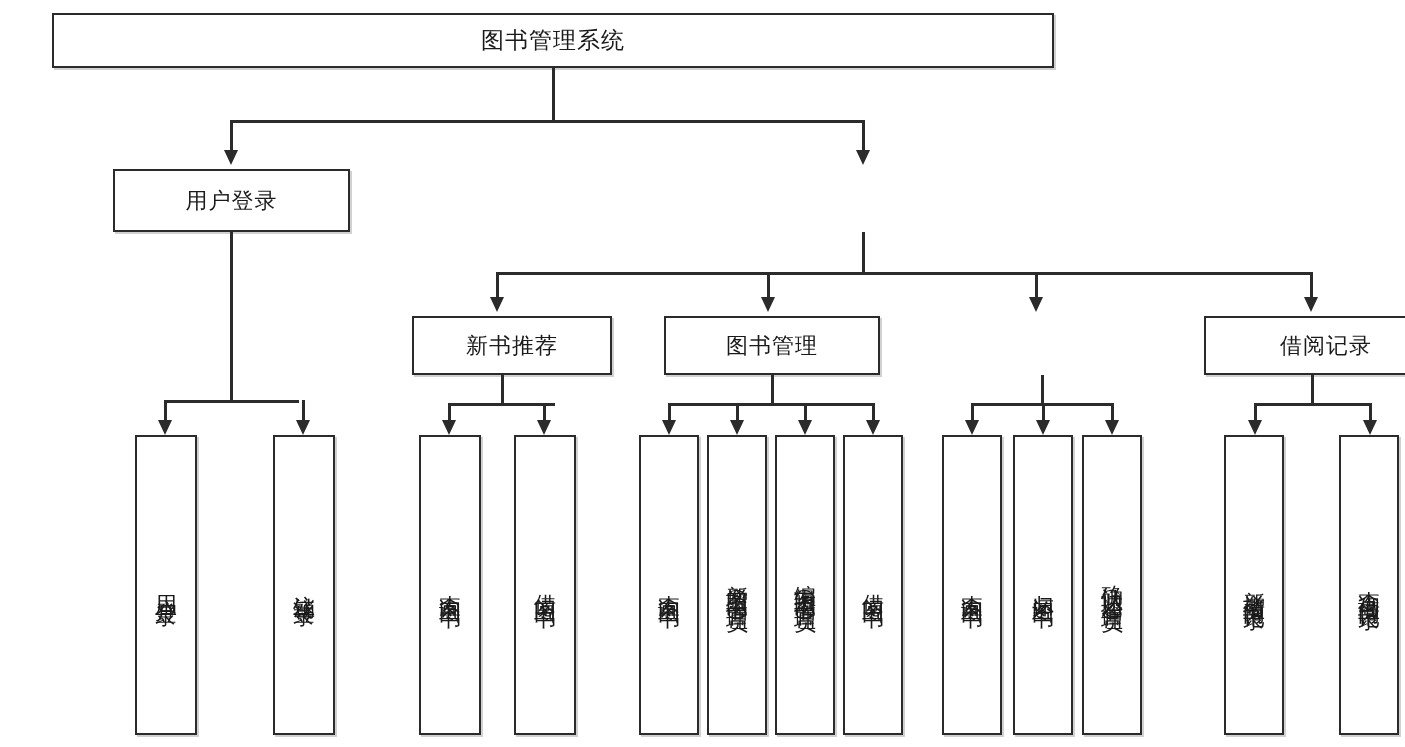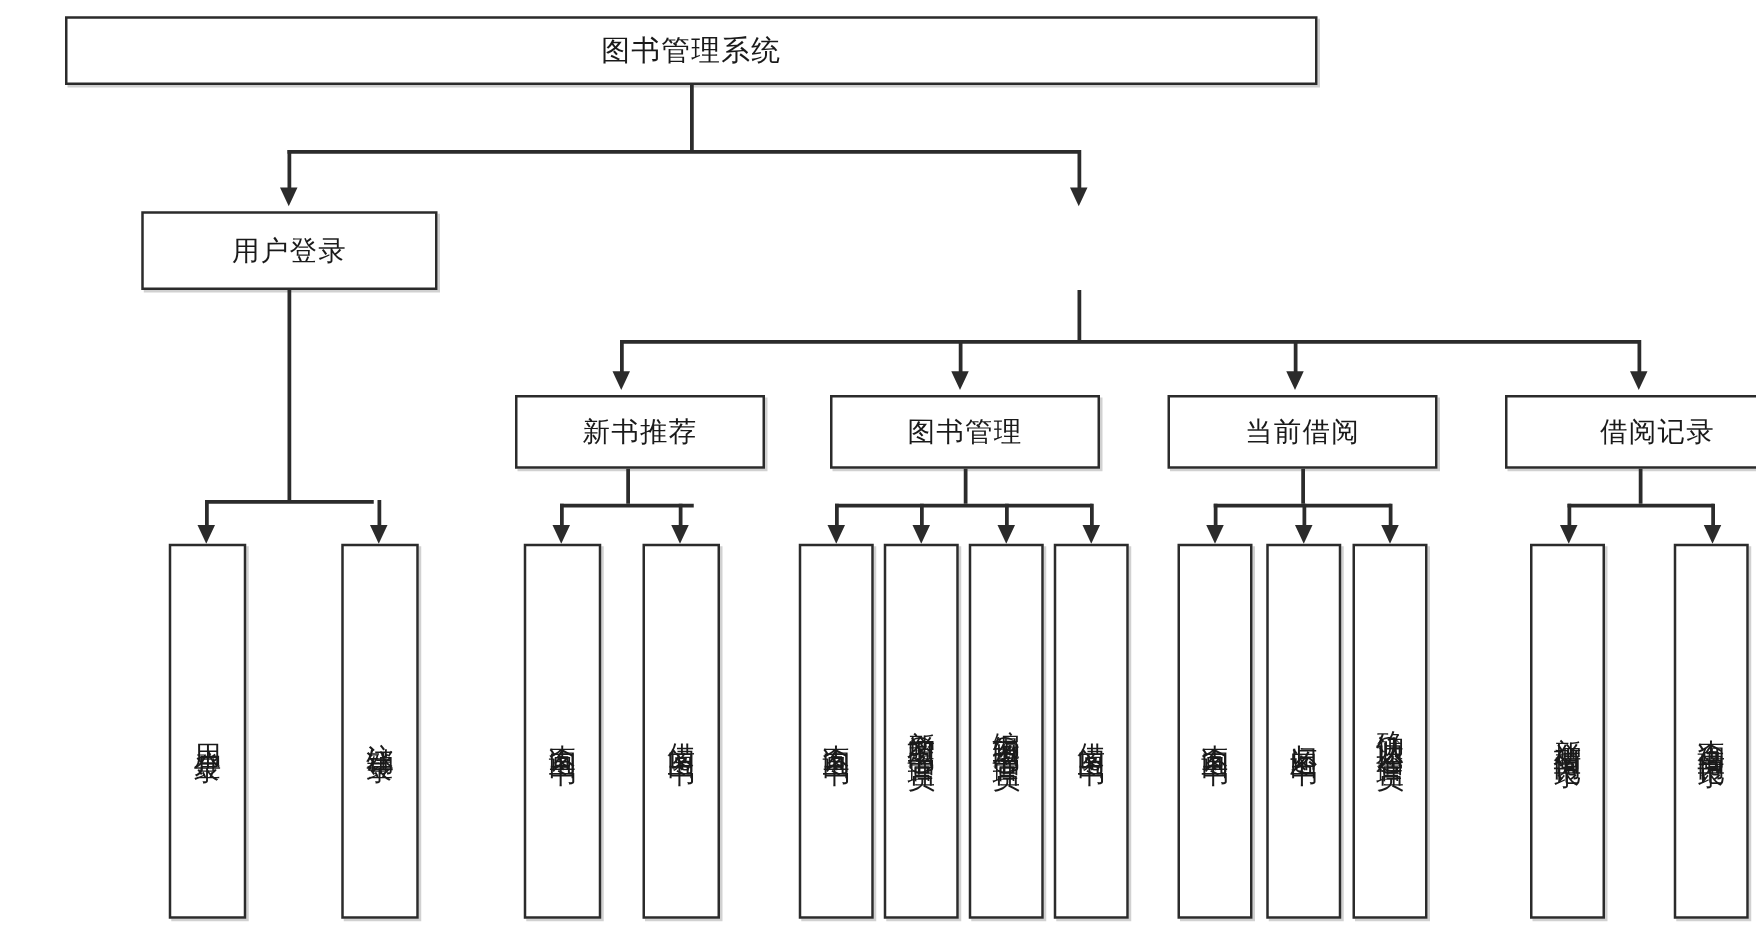--- a/index.html
+++ b/index.html
@@ -122,23 +122,20 @@
   <div class="seg v" style="left:1003px; top:272px; height:27px;"></div>
   <div class="arrow" style="left:997px; top:297px;"></div>
   <div class="seg v" style="left:1278px; top:272px; height:27px;"></div>
   <div class="arrow" style="left:1272px; top:297px;"></div>
 
   <div class="node h-node" style="left:380px; top:316px; width:200px; height:59px;">
     <span>新书推荐</span>
   </div>
   <div class="node h-node" style="left:632px; top:316px; width:216px; height:59px;">
     <span>图书管理</span>
-  </div>
-  <div class="node h-node" style="left:902px; top:316px; width:216px; height:59px;">
-    <span>当前借阅</span>
   </div>
   <div class="node h-node" style="left:1172px; top:316px; width:244px; height:59px;font-family:Liberation Serif, serif;">
     <span>借阅记录</span>
   </div>
 
   <div class="seg v" style="left:469px; top:375px; height:28px;"></div>
   <div class="seg h" style="left:416px; top:403px; width:107px;"></div>
   <div class="seg v" style="left:416px; top:403px; height:19px;"></div>
   <div class="arrow" style="left:410px; top:420px;"></div>
   <div class="seg v" style="left:511px; top:403px; height:19px;"></div>

